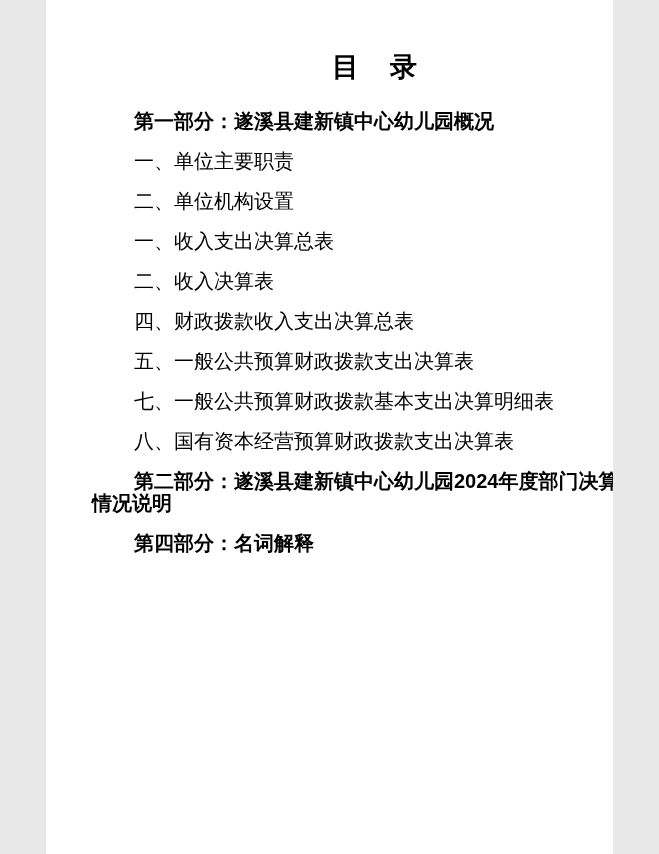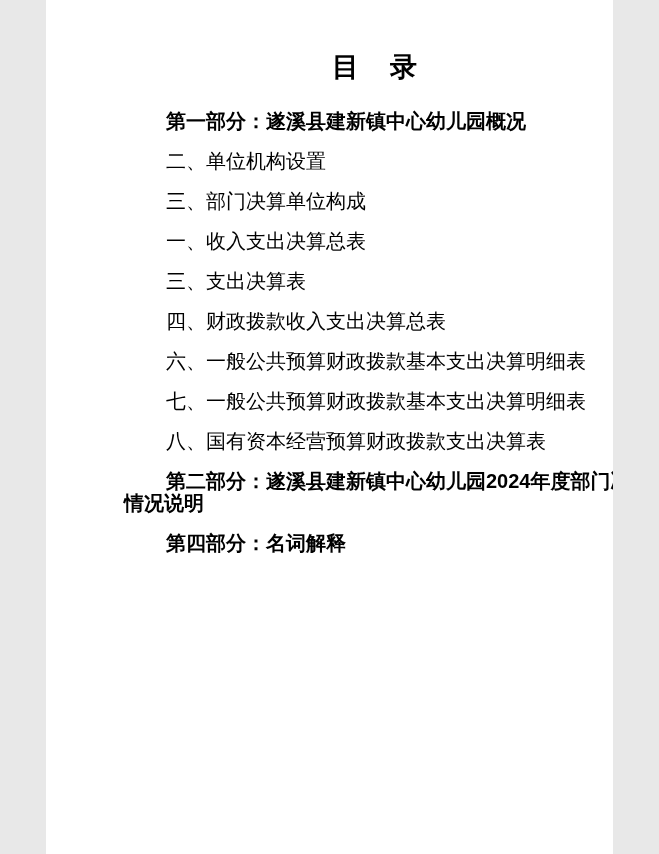--- a/index.html
+++ b/index.html
@@ -26,21 +26,21 @@
     margin: 52px 0 28px 0;
     padding: 0;
     width: 659px;
     text-align: center;
     font-size: 27px;
     font-weight: 700;
     line-height: 30px;
     letter-spacing: 2px;
   }
   .toc {
-    padding-left: 78px;
+    padding-left: 46px;
     padding-right: 46px;
   }
   .para {
     width: 530px;
     margin: 0 0 18px 0;
     padding: 0;
     font-size: 20px;
     line-height: 22px;
     text-indent: 42px;
     word-break: break-all;
@@ -53,24 +53,24 @@
     font-weight: 400;
   }
 </style>
 </head>
 <body>
 
 <div class="page">
   <h1 class="doc-title">目　录</h1>
   <div class="toc" id="toc">
       <p class="para heading">第一部分：遂溪县建新镇中心幼儿园概况</p>
+      <p class="para item">一、单位主要职责</p>
       <p class="para item">二、单位机构设置</p>
-      <p class="para item">三、部门决算单位构成</p>
       <p class="para item">一、收入支出决算总表</p>
-      <p class="para item">三、支出决算表</p>
+      <p class="para item">二、收入决算表</p>
       <p class="para item">四、财政拨款收入支出决算总表</p>
-      <p class="para item">六、一般公共预算财政拨款基本支出决算明细表</p>
+      <p class="para item">五、一般公共预算财政拨款支出决算表</p>
       <p class="para item">七、一般公共预算财政拨款基本支出决算明细表</p>
       <p class="para item">八、国有资本经营预算财政拨款支出决算表</p>
       <p class="para heading">第二部分：遂溪县建新镇中心幼儿园2024年度部门决算情况说明</p>
       <p class="para heading">第四部分：名词解释</p>
     </div>
 </div>
 
 </body></html>

